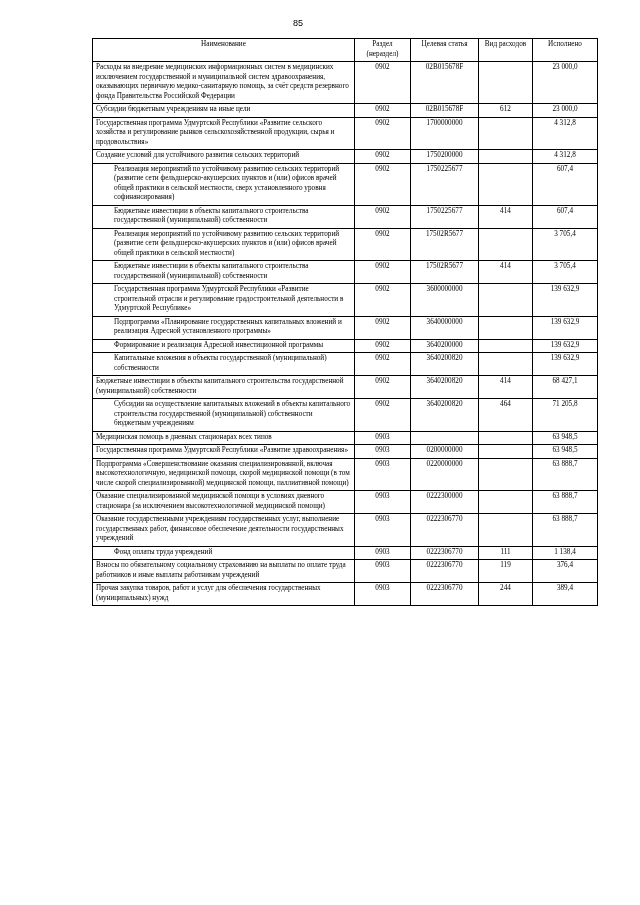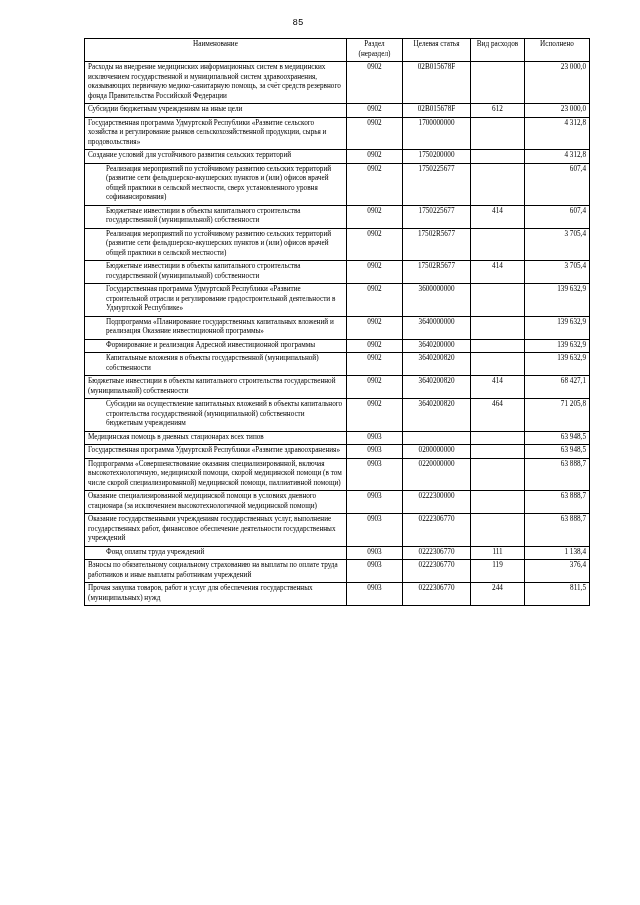--- a/index.html
+++ b/index.html
@@ -20,26 +20,26 @@
     position: relative;
     box-sizing: border-box;
   }
   .page-number {
     position: absolute;
     top: 18px;
     left: 0;
     width: 596px;
     text-align: center;
     font-size: 9px;
-    font-family: Liberation Mono, monospace;
+    font-family: Liberation Sans, sans-serif;
   }
   .table-wrap {
     position: absolute;
     top: 38px;
-    left: 84px;
+    left: 92px;
     width: 505px;
   }
   table.doc {
     border-collapse: collapse;
     width: 505px;
     table-layout: fixed;
   }
   table.doc td, table.doc th {
     border: 1px solid #000000;
     vertical-align: top;
@@ -58,21 +58,21 @@
   }
   col.c-name { width: 262px; }
   col.c-razdel { width: 56px; }
   col.c-statya { width: 68px; }
   col.c-vid { width: 54px; }
   col.c-ispoln { width: 65px; }
 
   td.name { text-align: left; }
   td.name.ind { padding-left: 21px; }
   td.num { text-align: center; }
-  td.money { text-align: right; padding-right: 5px; }
+  td.money { text-align: center; padding-right: 5px; }
 </style>
 </head>
 <body>
 
 <div class="page">
 
   <div class="page-number">85</div>
 
   <div class="table-wrap">
     <table class="doc">
@@ -150,21 +150,21 @@
             <td class="money">3 705,4</td>
           </tr>
           <tr>
             <td class="name ind">Государственная программа Удмуртской Республики «Развитие строительной отрасли и регулирование градостроительной деятельности в Удмуртской Республике»</td>
             <td class="num">0902</td>
             <td class="num">3600000000</td>
             <td class="num"></td>
             <td class="money">139 632,9</td>
           </tr>
           <tr>
-            <td class="name ind">Подпрограмма «Планирование государственных капитальных вложений и реализация Оказание инвестиционной программы»</td>
+            <td class="name ind">Подпрограмма «Планирование государственных капитальных вложений и реализация Адресной установленного программы»</td>
             <td class="num">0902</td>
             <td class="num">3640000000</td>
             <td class="num"></td>
             <td class="money">139 632,9</td>
           </tr>
           <tr>
             <td class="name ind">Формирование и реализация Адресной инвестиционной программы</td>
             <td class="num">0902</td>
             <td class="num">3640200000</td>
             <td class="num"></td>
@@ -238,19 +238,19 @@
             <td class="num">0903</td>
             <td class="num">0222306770</td>
             <td class="num">119</td>
             <td class="money">376,4</td>
           </tr>
           <tr>
             <td class="name">Прочая закупка товаров, работ и услуг для обеспечения государственных (муниципальных) нужд</td>
             <td class="num">0903</td>
             <td class="num">0222306770</td>
             <td class="num">244</td>
-            <td class="money">811,5</td>
+            <td class="money">389,4</td>
           </tr>
         </tbody>
     </table>
   </div>
 
 </div>
 
 </body></html>

